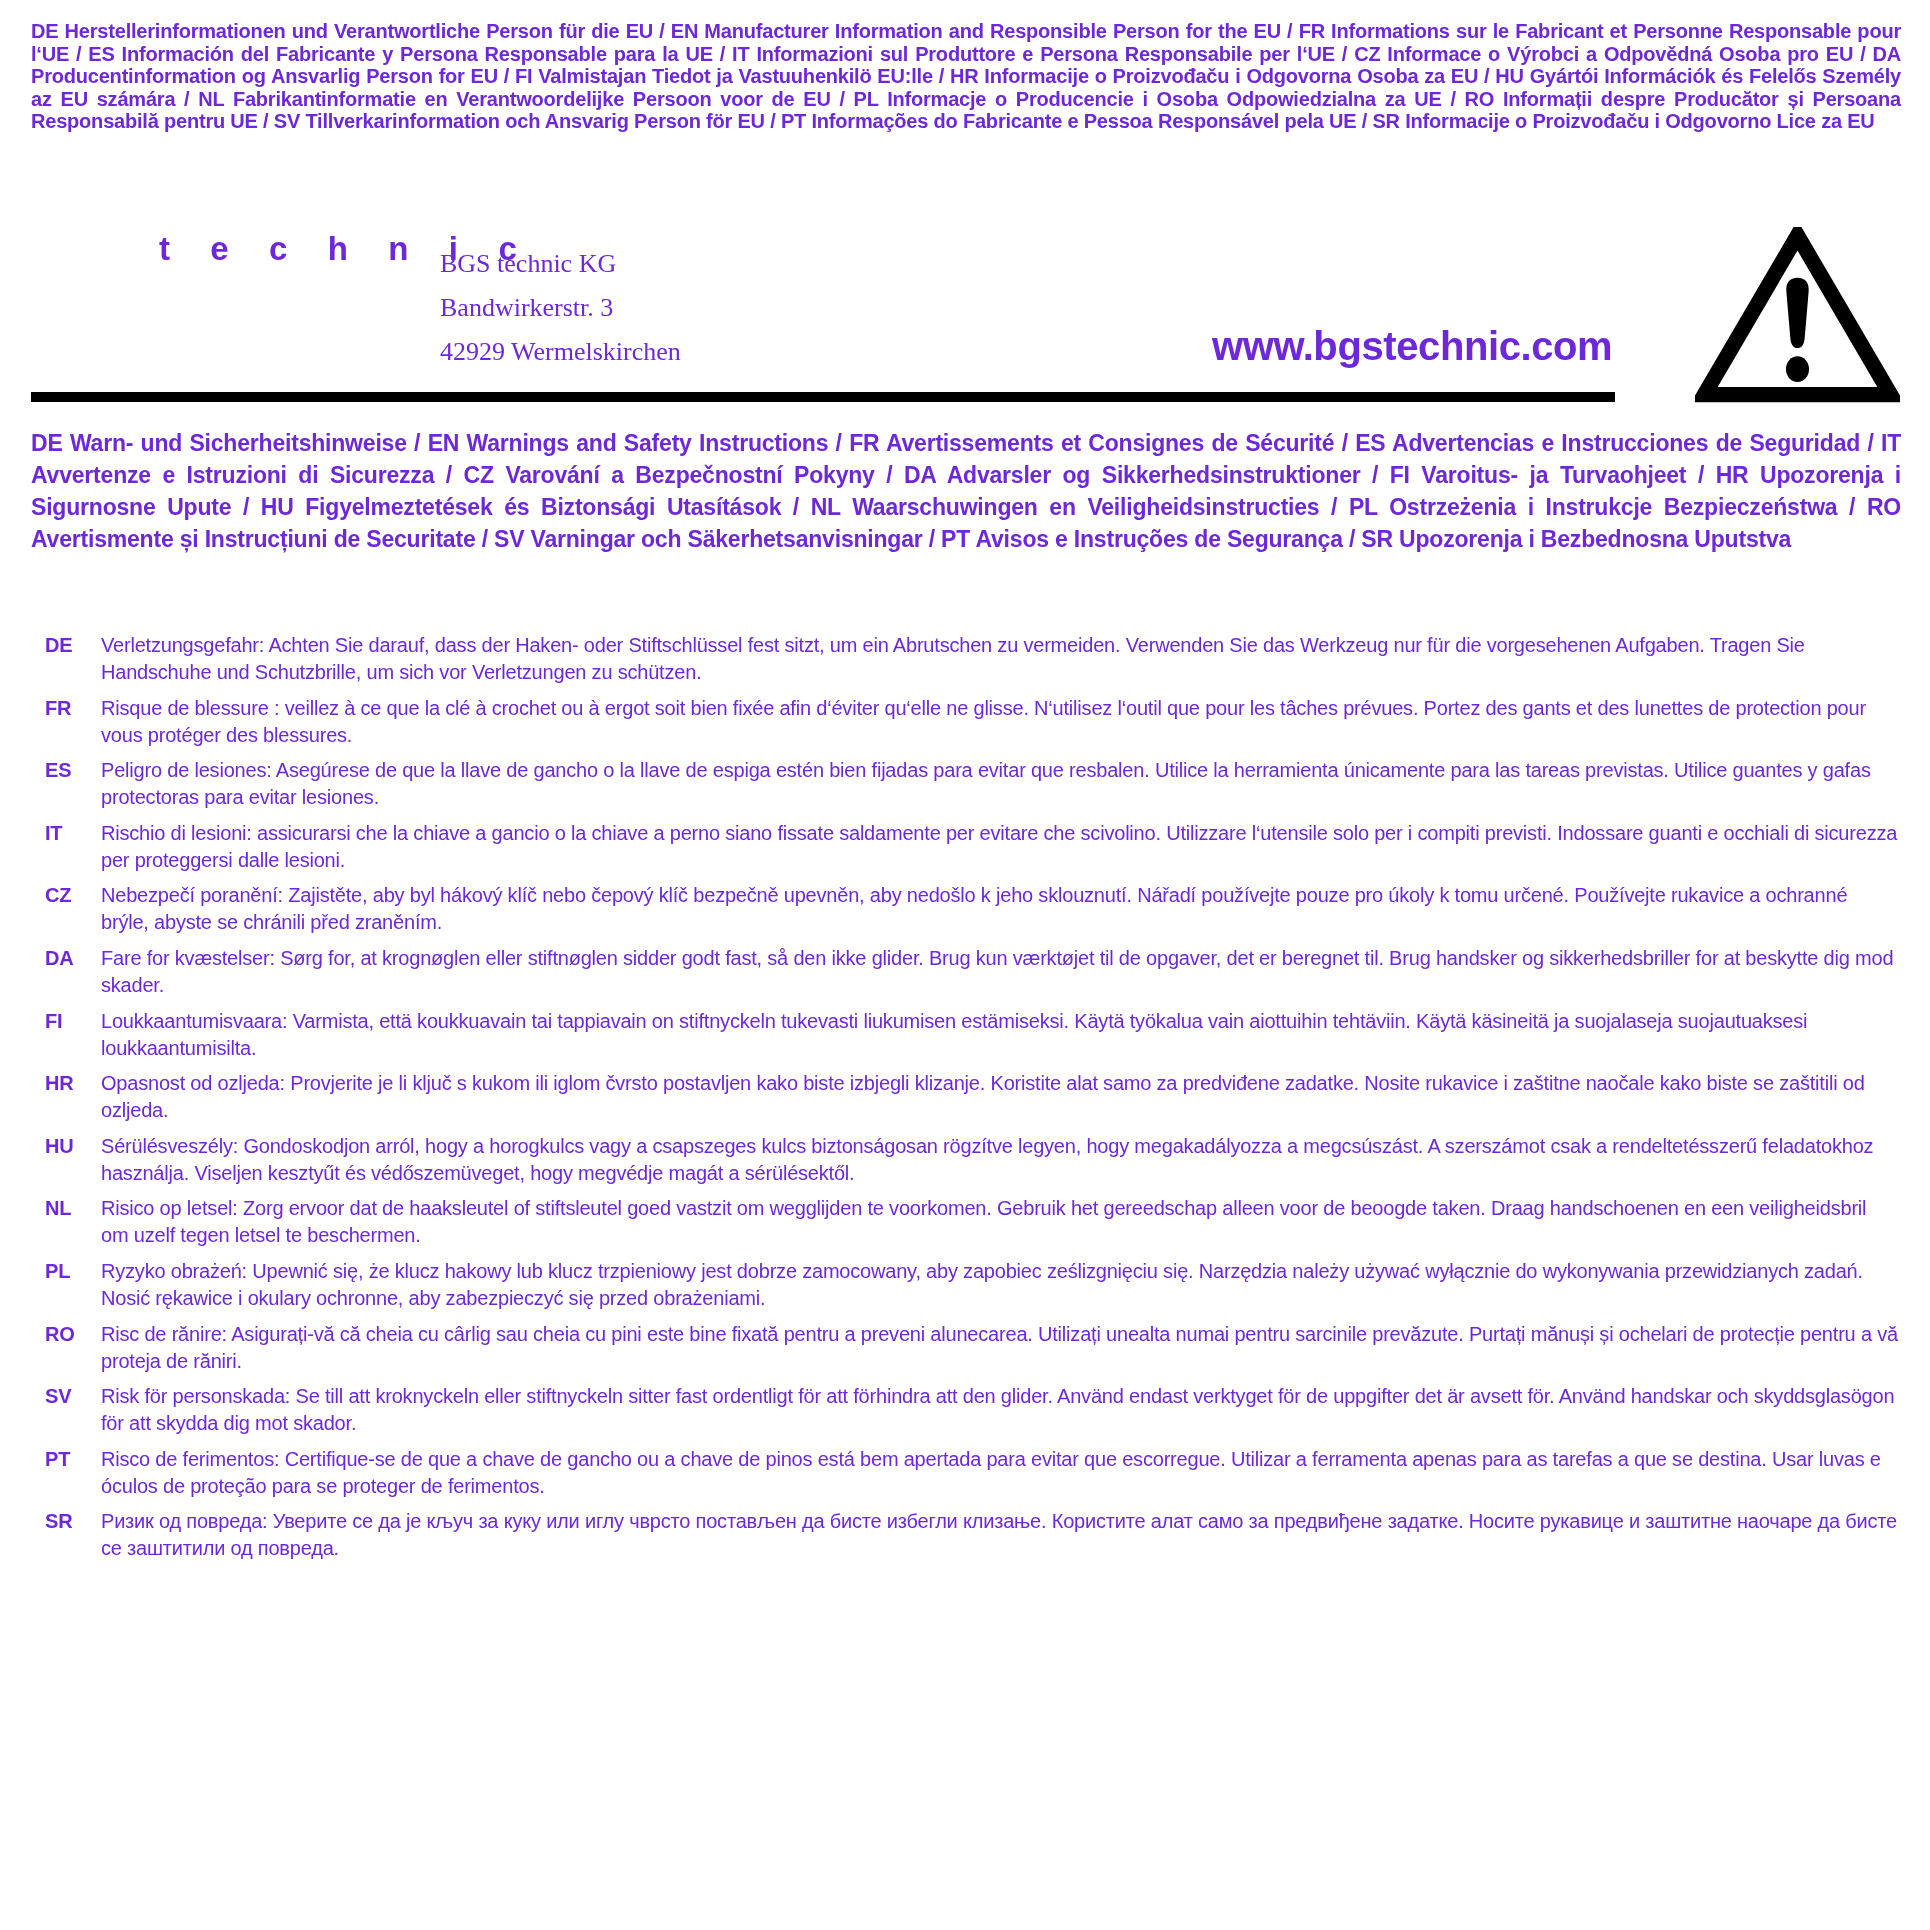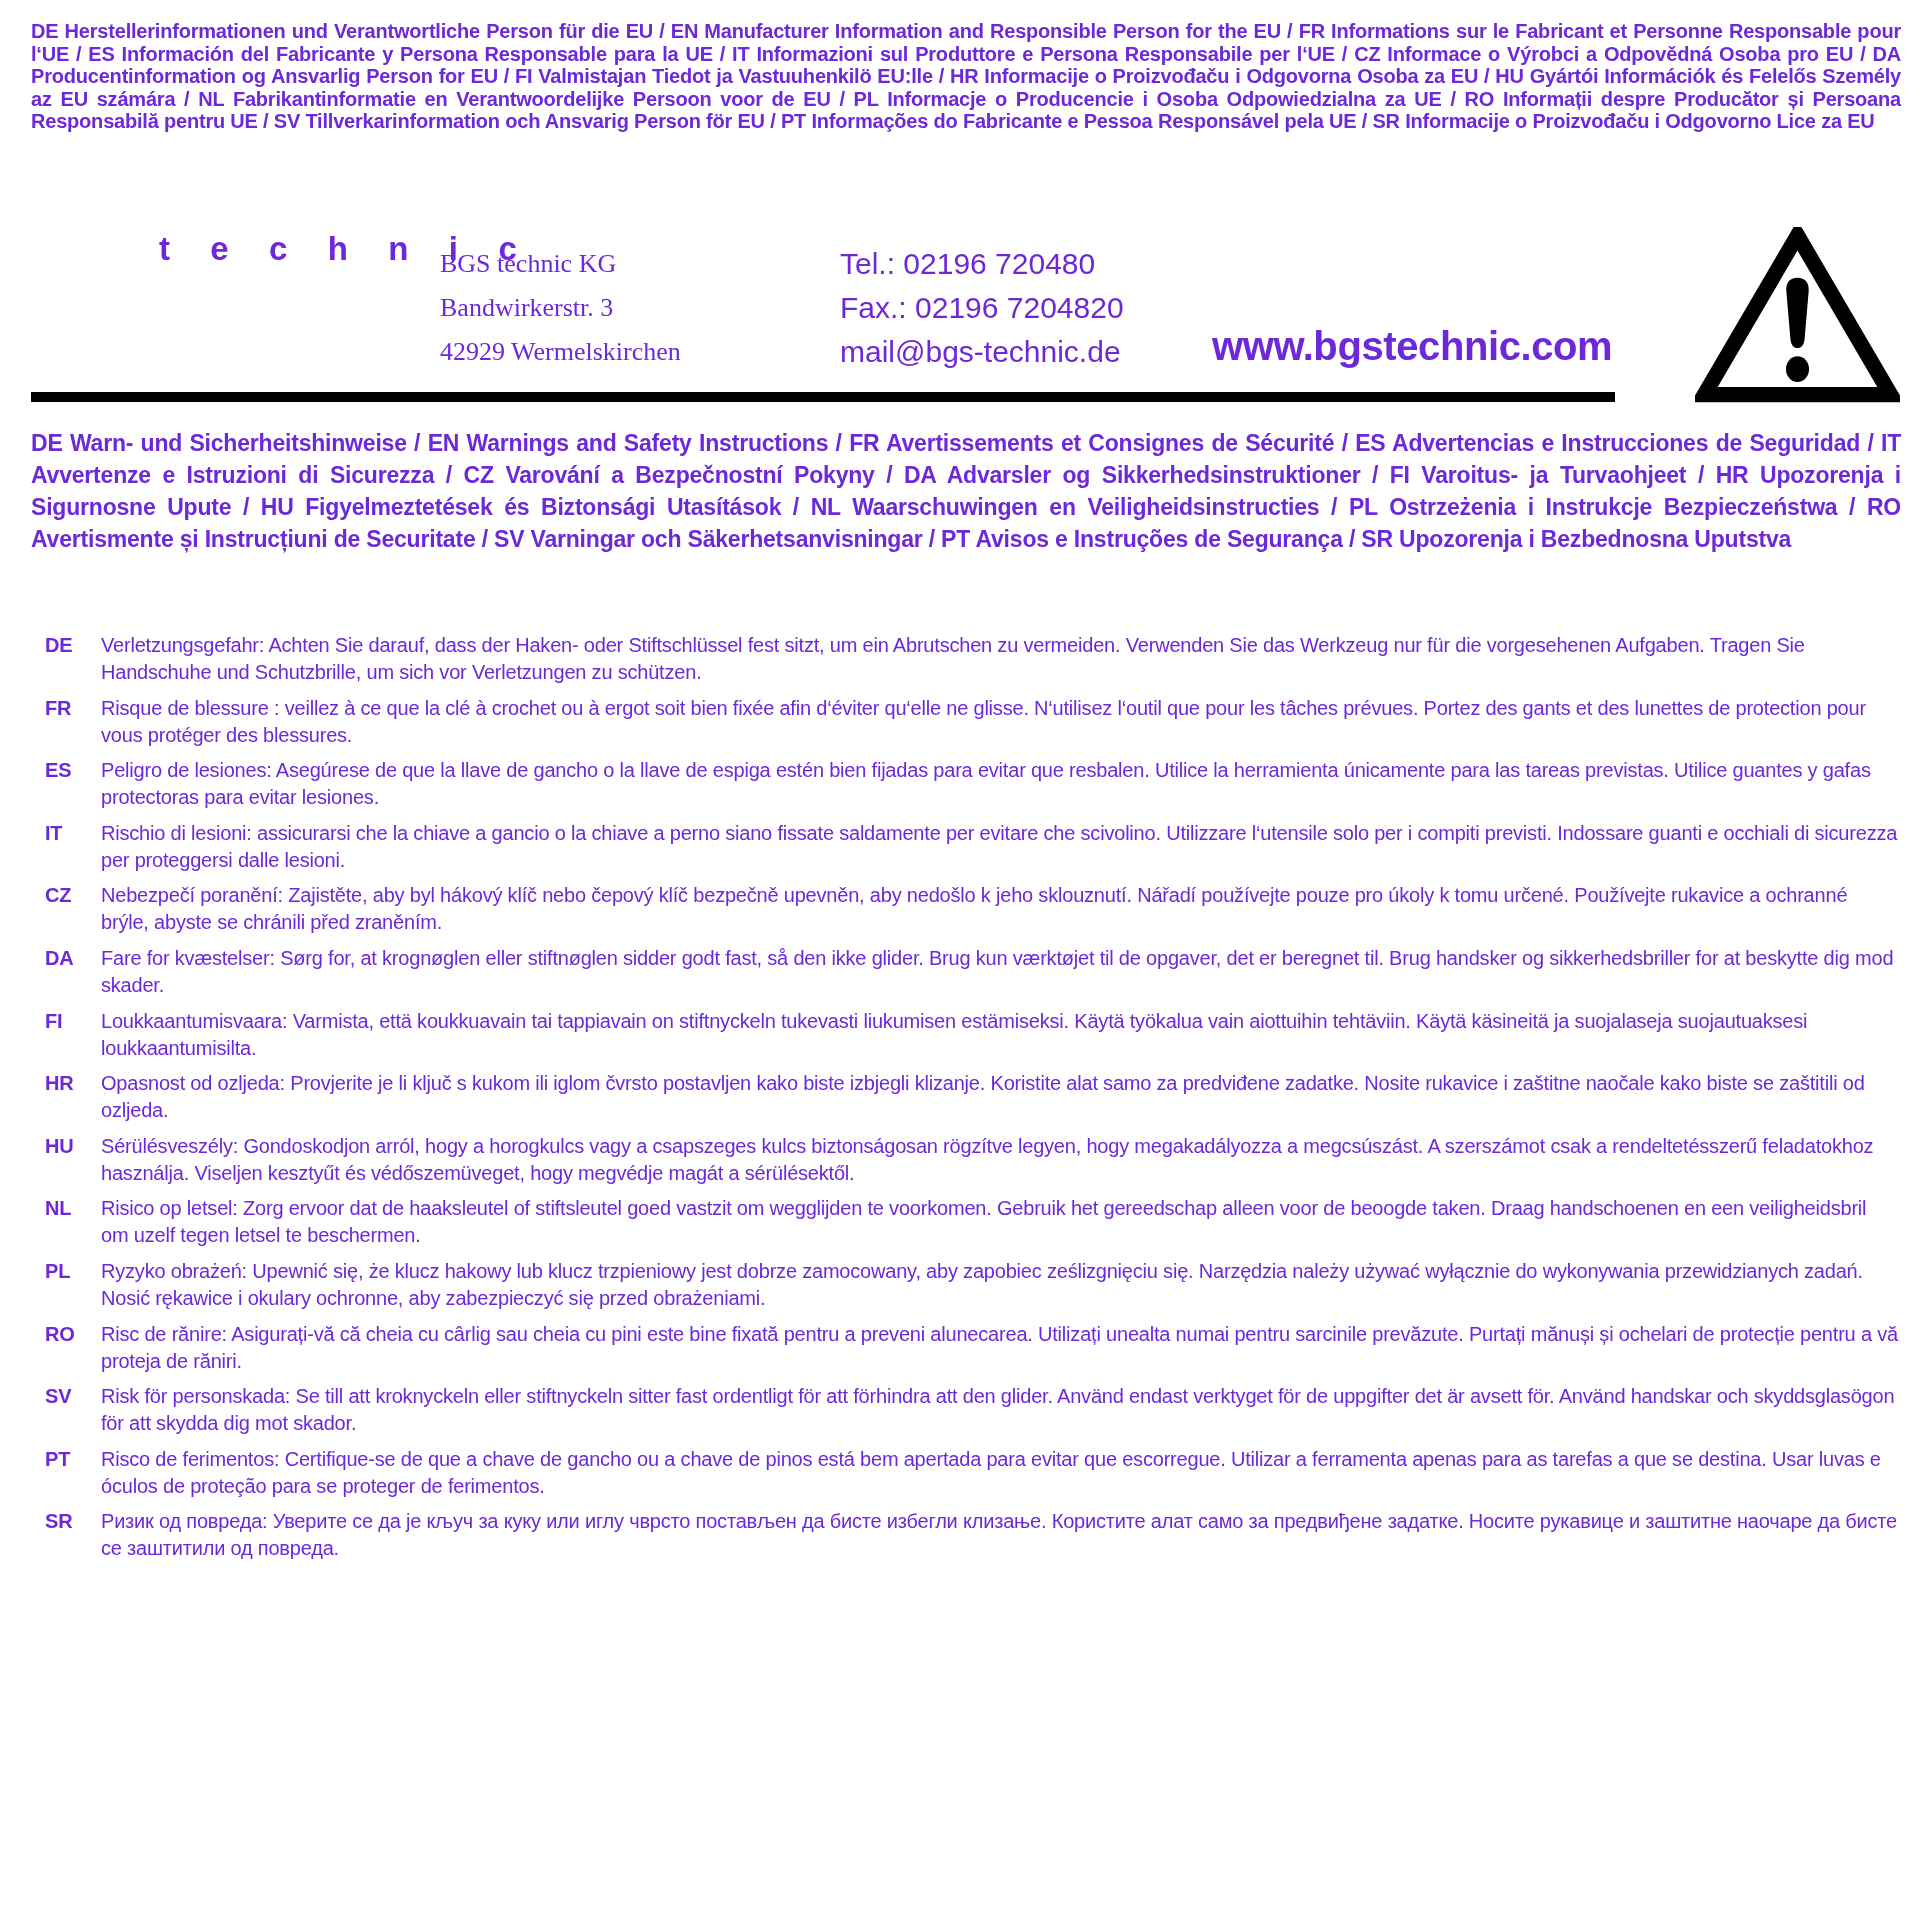--- a/index.html
+++ b/index.html
@@ -102,25 +102,20 @@
     <div class="logo">
       <div class="logo-technic">t e c h n i c</div>
     </div>
 
     <div class="address-col">
       <div>BGS technic KG</div>
       <div>Bandwirkerstr. 3</div>
       <div>42929 Wermelskirchen</div>
     </div>
 
-    <div class="contact-col">
-      <div>Tel.: 02196 720480</div>
-      <div>Fax.: 02196 7204820</div>
-      <div>mail@bgs-technic.de</div>
-    </div>
 
     <div class="website">www.bgstechnic.com</div>
 
     <div class="warning-triangle">
       <svg viewBox="0 0 120 104" xmlns="http://www.w3.org/2000/svg" aria-hidden="true">
         <polygon points="60,5 115,99 5,99" fill="#ffffff" stroke="#000000" stroke-width="9" stroke-linejoin="miter"></polygon>
         <path d="M60 30 C64.5 30 67 33 66.6 38 L64.2 66 C63.9 69.5 62.3 71.5 60 71.5 C57.7 71.5 56.1 69.5 55.8 66 L53.4 38 C53 33 55.5 30 60 30 Z" fill="#000000"></path>
         <ellipse cx="60" cy="84" rx="6.8" ry="7.6" fill="#000000"></ellipse>
       </svg>
     </div>

